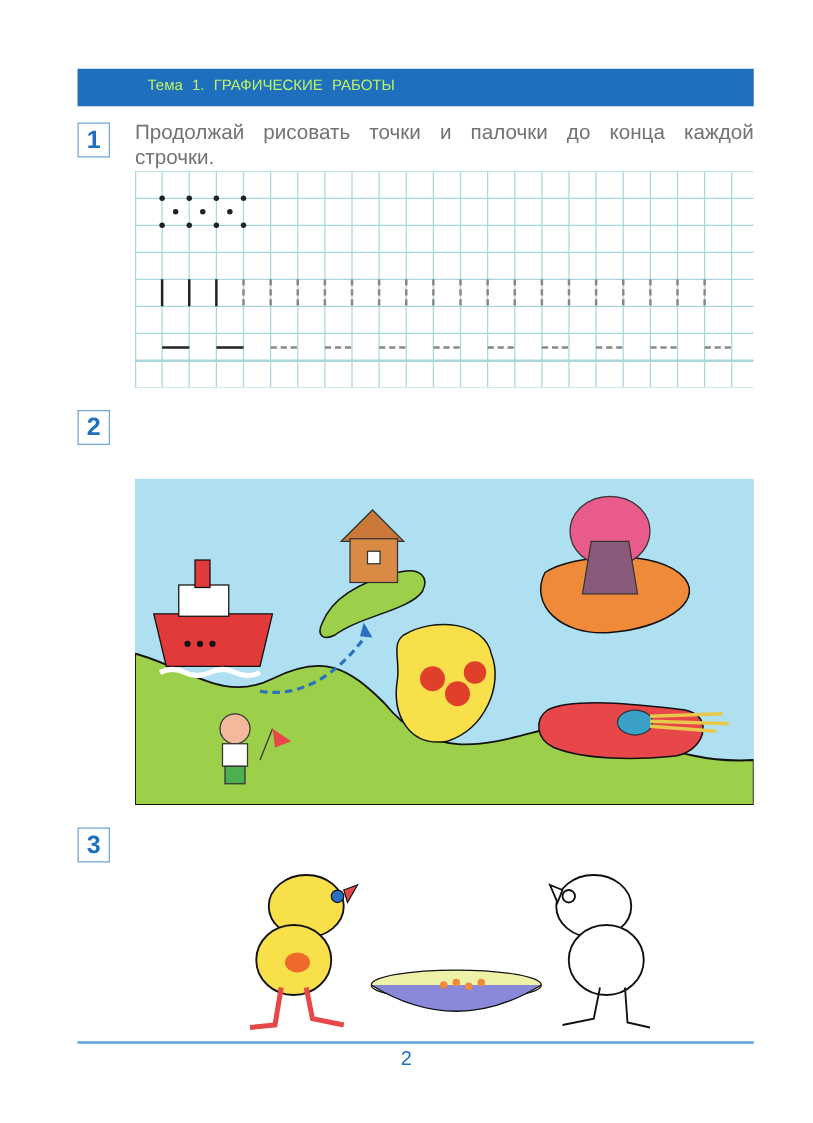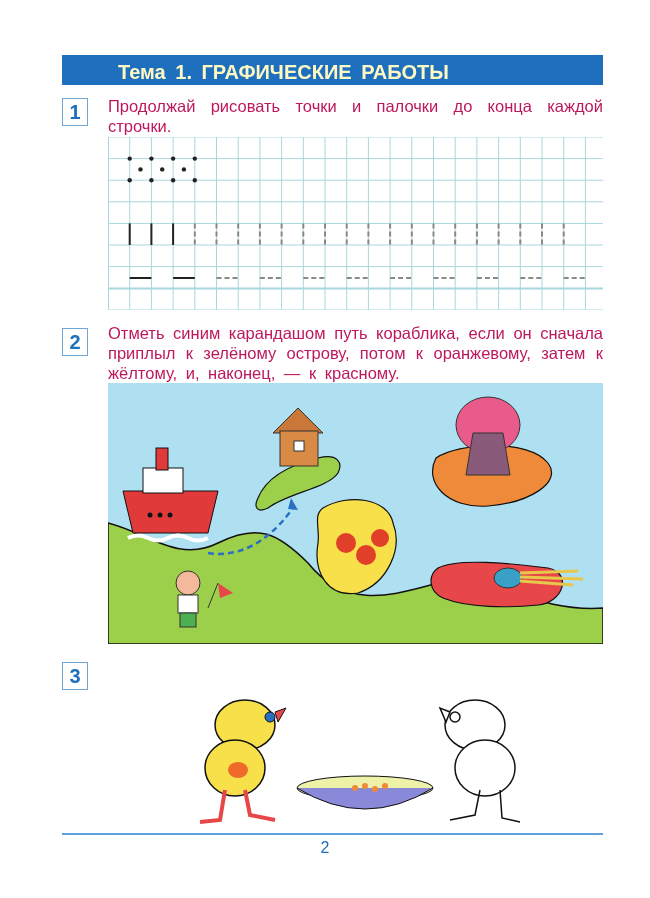--- a/index.html
+++ b/index.html
@@ -1,20 +1,20 @@
 <!DOCTYPE html>
 <html><head>
 <meta charset="utf-8">
 <style>
   body{margin:0;background:#fff;}
   #page{position:relative;width:650px;height:898px;background:#fff;font-family:"Liberation Sans",sans-serif;color:#222;overflow:hidden;}
   .header{position:absolute;left:62px;top:55px;width:541px;height:30px;background:#1e6fbd;}
-  .header-text{position:absolute;left:56px;top:6px;color:#fef9c3;font-weight:bold;font-size:20px;word-spacing:4px;}
+  .header-text{position:absolute;left:56px;top:6px;color:#bef264;font-weight:normal;font-size:12px;word-spacing:4px;}
   .num{position:absolute;left:62px;width:24px;height:26px;border:1.5px solid #6fa6d6;background:#fff;color:#1e6fbd;font-weight:bold;font-size:20px;text-align:center;line-height:26px;}
-  .task{position:absolute;left:108px;width:495px;font-size:16.5px;line-height:20px;text-align:justify;text-align-last:left;word-spacing:4px;color:#be185d;}
+  .task{position:absolute;left:108px;width:495px;font-size:16.5px;line-height:20px;text-align:justify;text-align-last:left;word-spacing:4px;color:#737373;}
   .grid{position:absolute;left:108px;top:137px;width:495px;height:173px;}
   .picture{position:absolute;left:108px;top:383px;width:495px;height:261px;background:#aee0f2;overflow:hidden;}
   .chicks{position:absolute;left:190px;top:690px;width:350px;height:140px;}
   .footer-line{position:absolute;left:62px;top:833px;width:541px;height:1.5px;background:#5fa3dc;}
   .page-num{position:absolute;left:0;top:839px;width:650px;text-align:center;color:#1e6fbd;font-size:16px;}
 </style>
 </head>
 <body>
 
 <div id="page">
@@ -113,21 +113,20 @@
       <line x1="238.7" y1="141" x2="260.4" y2="141"></line>
         <line x1="282.1" y1="141" x2="303.8" y2="141"></line>
         <line x1="325.5" y1="141" x2="347.2" y2="141"></line>
       <line x1="368.9" y1="141" x2="390.6" y2="141"></line>
         <line x1="412.3" y1="141" x2="434" y2="141"></line>
         <line x1="455.7" y1="141" x2="477.4" y2="141"></line>
     </g>
   </svg>
 
   <div class="num" style="top:328px">2</div>
-  <div class="task" style="top:323px">Отметь синим карандашом путь кораблика, если он сначала приплыл к зелёному острову, потом к оранжевому, затем к жёлтому, и, наконец, — к красному.</div>
 
   <div class="picture">
     <svg width="495" height="261" viewBox="0 0 495 261">
       <rect width="495" height="261" fill="#aee0f2"></rect>
 
       <path d="M0 140 C40 150 70 180 110 160 C150 140 170 150 200 180 C240 230 290 210 330 200 C380 185 420 230 495 225 L495 261 L0 261 Z" fill="#9ccf4a" stroke="#111" stroke-width="1.5"></path>
 
       <path d="M150 115 C160 90 190 80 210 75 C230 70 235 80 230 90 C220 105 180 110 160 125 C150 130 145 125 150 115 Z" fill="#9ccf4a" stroke="#111" stroke-width="1.2"></path>
       <g>
         <polygon points="165,50 190,25 215,50" fill="#c9783a" stroke="#333"></polygon>

